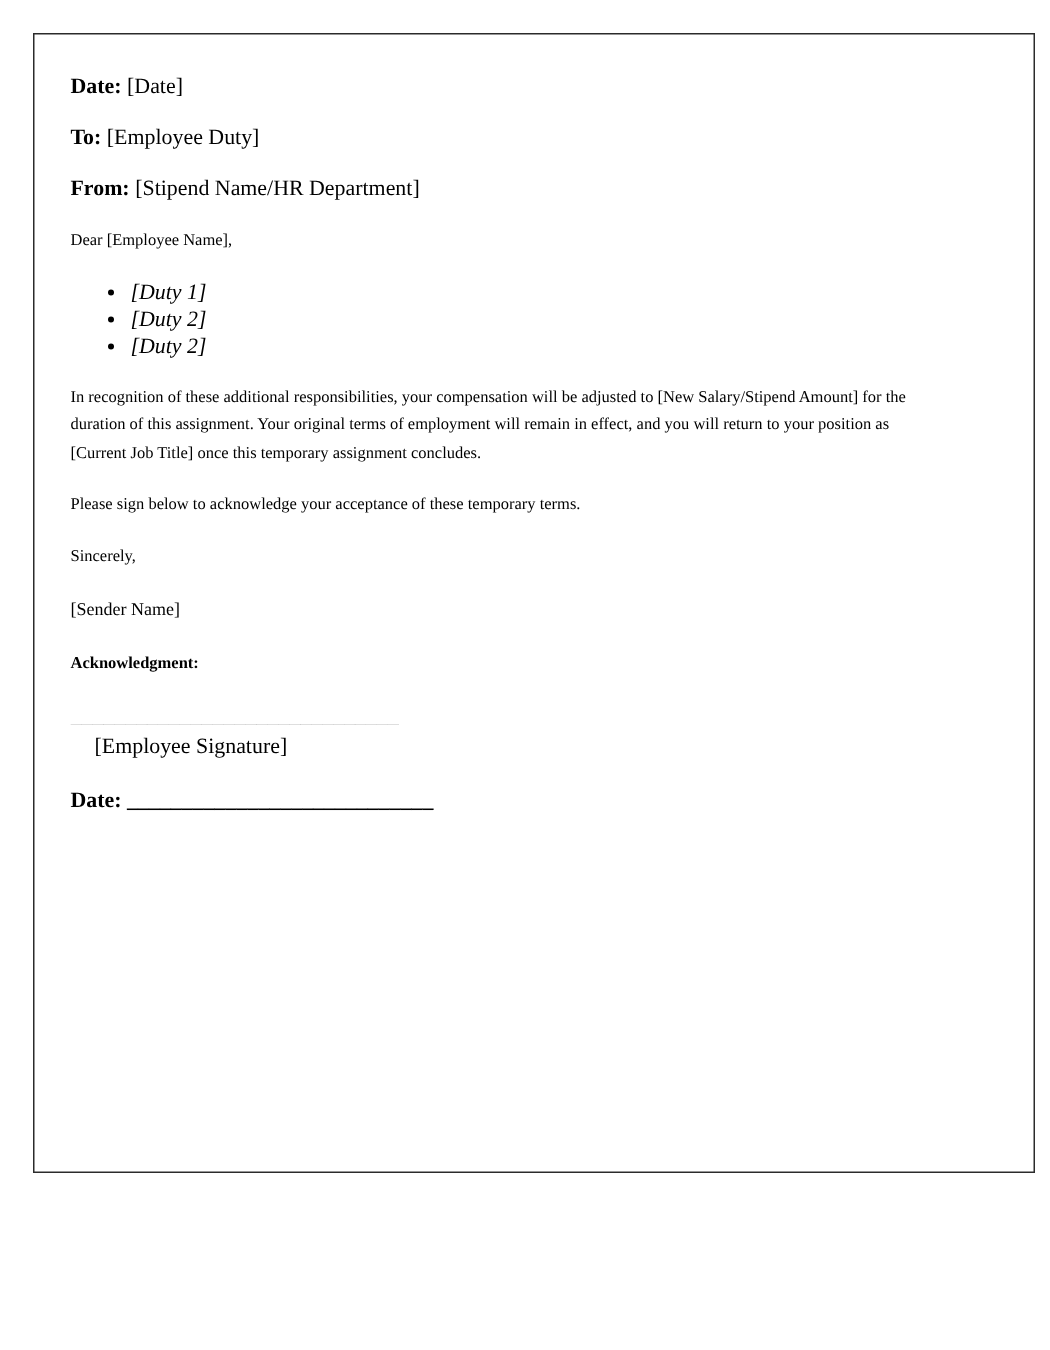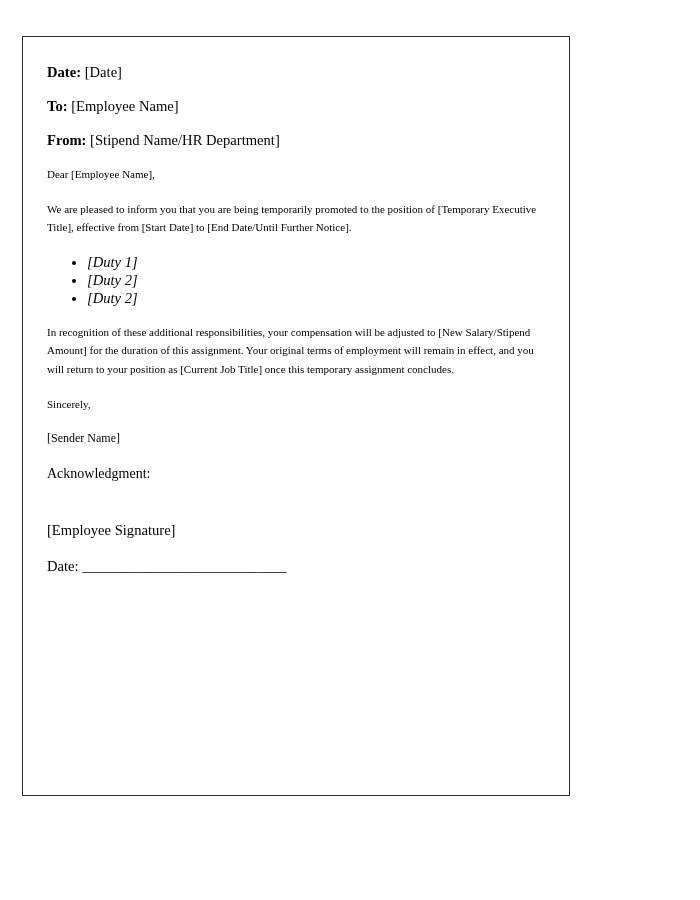--- a/index.html
+++ b/index.html
@@ -11,22 +11,22 @@
     width: 700px;
     height: 900px;
     font-family: "Liberation Serif", "DejaVu Serif", serif;
     color: #000000;
     -webkit-font-smoothing: antialiased;
   }
 
   .page-frame {
     position: absolute;
     left: 22px;
-    top: 36px;
-    width: 548px;
+    top: 22px;
+    width: 668px;
     height: 760px;
     border: 1px solid #2b2b2b;
     box-sizing: border-box;
     background: #ffffff;
   }
 
   .letter-body {
     padding: 26px 24px 0 24px;
   }
 
@@ -68,84 +68,84 @@
 
   .sincerely { margin-bottom: 16px; }
 
   .sender-block {
     font-size: 12px;
     line-height: 18px;
     margin: 0 0 18px 0;
   }
 
   .ack-heading {
-    font-size: 14px;
+    font-size: 11px;
     line-height: 18px;
-    font-weight: normal;
+    font-weight: bold;
     margin: 0 0 22px 0;
   }
 
   .sig-rule {
     font-size: 14.6px;
     line-height: 10px;
     letter-spacing: 0px;
     margin: 0 0 6px 0;
     white-space: nowrap;
     overflow: hidden;
   }
 
   .sig-caption {
     font-size: 14.6px;
     line-height: 18px;
-    margin: 0 0 18px 0;
+    margin: 0 0 18px 16px;
   }
 
   .date-sign-line {
     font-size: 14.6px;
     line-height: 18px;
-    font-weight: normal;
+    font-weight: bold;
     margin: 0;
     white-space: nowrap;
   }
 </style>
 </head>
 <body>
 
 <div class="page-frame">
   <div class="letter-body">
 
     <div class="line">
       <b>Date:</b>
       <span>[Date]</span>
     </div>
 
     <div class="line">
       <b>To:</b>
-      <span>[Employee Name]</span>
+      <span>[Employee Duty]</span>
     </div>
 
     <div class="line">
       <b>From:</b>
       <span>[Stipend Name/HR Department]</span>
     </div>
 
 
     <p class="para salutation">Dear [Employee Name],</p>
 
-    <p class="para">We are pleased to inform you that you are being temporarily promoted to the position of [Temporary Executive Title], effective from [Start Date] to [End Date/Until Further Notice].</p>
 
 
     <ul class="duties">
       <li>[Duty 1]</li>
       <li>[Duty 2]</li>
       <li>[Duty 2]</li>
     </ul>
 
     <p class="para">In recognition of these additional responsibilities, your compensation will be adjusted to [New Salary/Stipend Amount] for the duration of this assignment. Your original terms of employment will remain in effect, and you will return to your position as [Current Job Title] once this temporary assignment concludes.</p>
 
+    <p class="para">Please sign below to acknowledge your acceptance of these temporary terms.</p>
 
     <p class="para sincerely">Sincerely,</p>
 
     <div class="sender-block">
       <div>[Sender Name]</div>
     </div>
 
     <div class="ack-heading">Acknowledgment:</div>
 
     <div class="sig-rule">______________________________</div>

